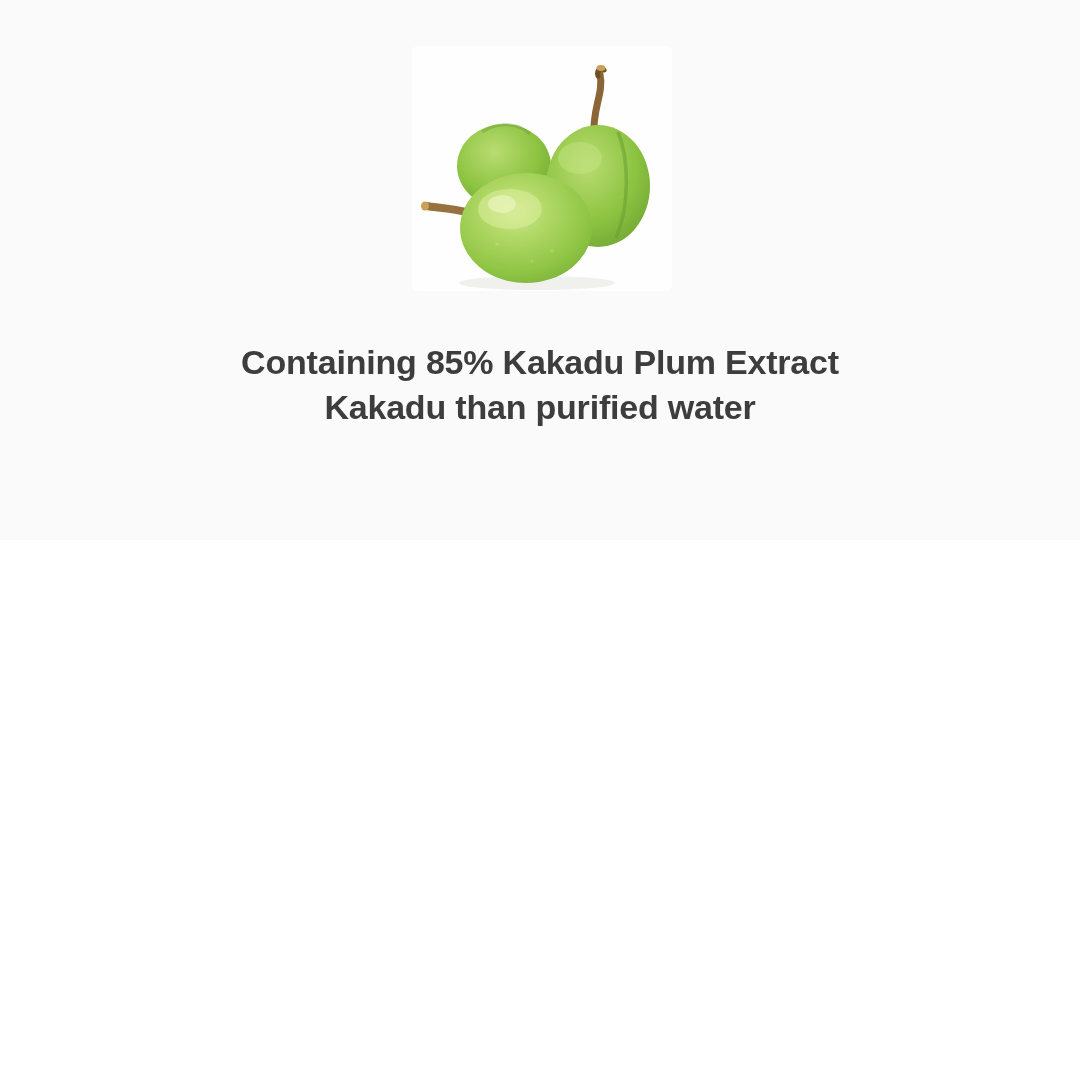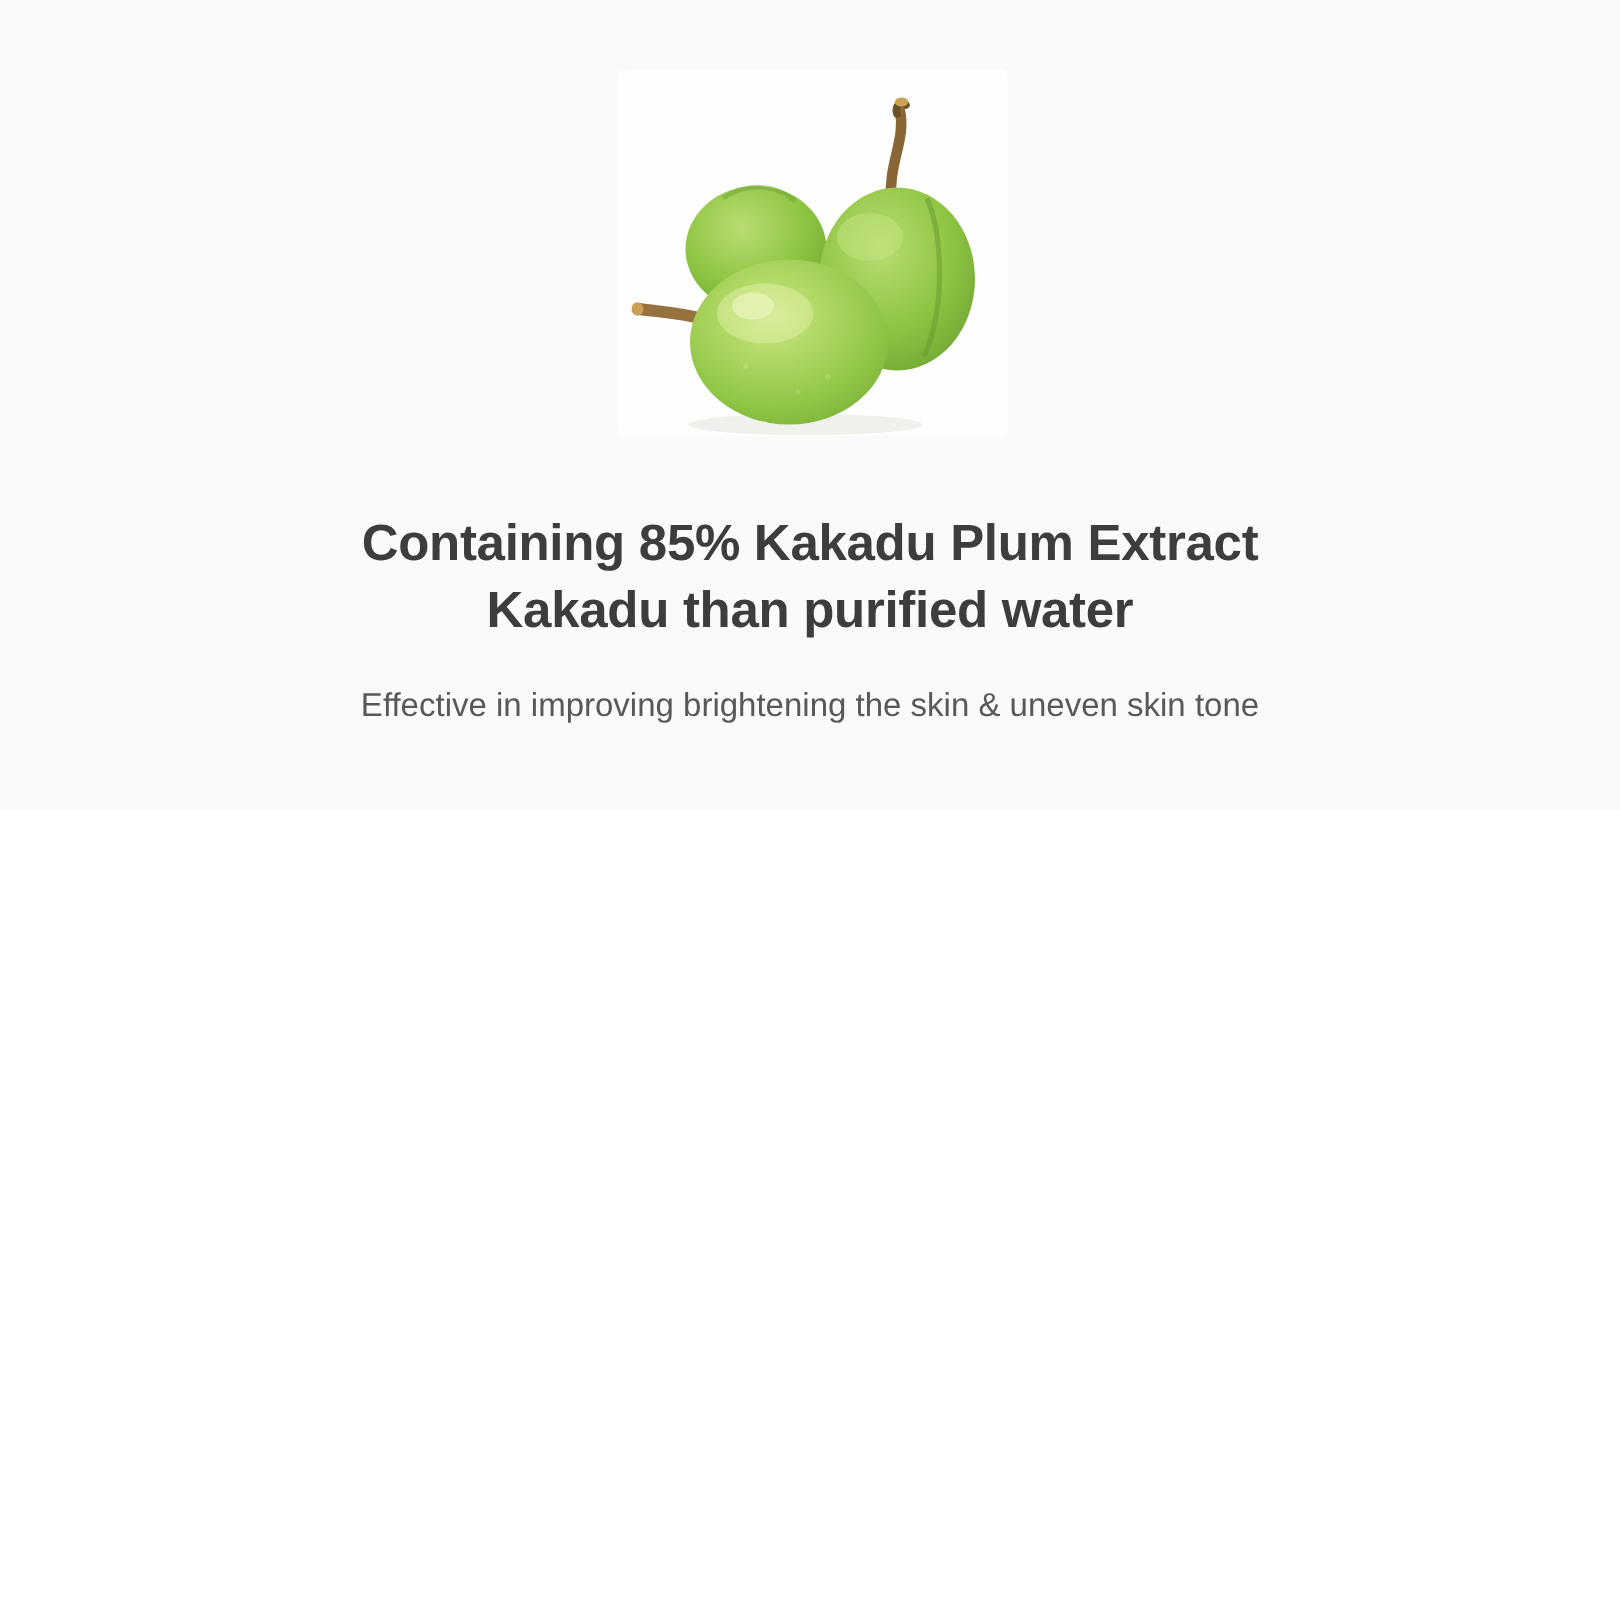--- a/index.html
+++ b/index.html
@@ -107,21 +107,20 @@
           <circle cx="85" cy="198" r="1.8" fill="#b7dc74" opacity="0.8"></circle>
         </g>
       </svg>
     </div>
 
     <h1 class="heading1">
       <span class="line">Containing 85% Kakadu Plum Extract</span>
       <span class="line">Kakadu than purified water</span>
     </h1>
 
-    <p class="subtext">Effective in improving brightening the skin &amp; uneven skin tone</p>
   </section>
 
   <section class="section-bottom">
 
     
 
     
 
     
     

